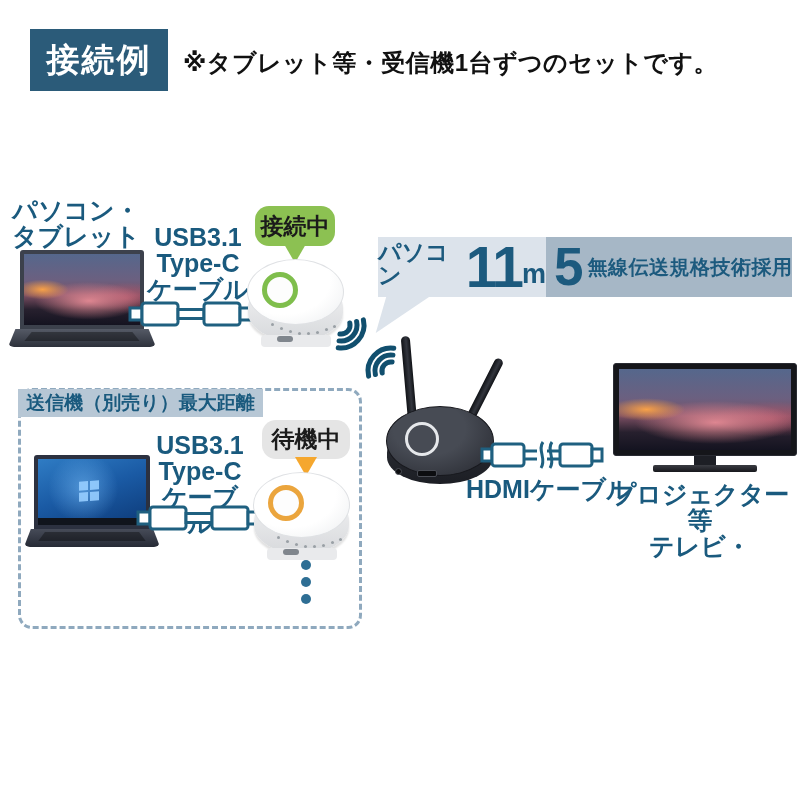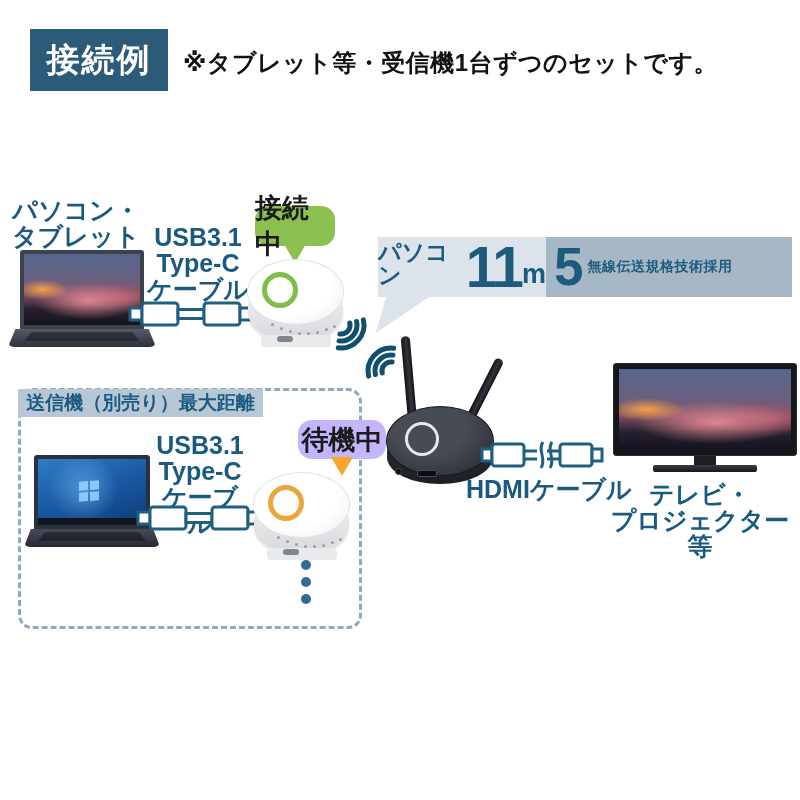--- a/index.html
+++ b/index.html
@@ -13,42 +13,42 @@
     display:flex; align-items:center; justify-content:center; letter-spacing:2px; }
   .hdr-note { position:absolute; left:183px; top:47px; font-size:24px; font-weight:bold;
     color:#111; letter-spacing:0.5px; white-space:nowrap; }
 
   
   .teal { color:#1a5a7e; font-weight:bold; }
   .lbl { position:absolute; text-align:center; line-height:1.04; font-size:25px; }
 
   
   .bubble { position:absolute; border-radius:14px; color:#1b1b1b; font-weight:bold;
-    font-size:27px; display:flex; align-items:center; justify-content:center; }
+    font-size:23px; display:flex; align-items:center; justify-content:center;text-align:right; }
   .bubble .tail { position:absolute; bottom:-17px; left:50%; transform:translateX(-50%);
     width:0; height:0; border-left:11px solid transparent; border-right:11px solid transparent; }
   .bubble.green { background:#8cc152; }
   .bubble.green .tail { border-top:19px solid #8cc152; }
-  .bubble.orange { background:#c4b5fd;margin-left:36px; }
+  .bubble.orange { background:#e5e5e5; }
   .bubble.orange .tail { border-top:19px solid #f5a72e; }
 
   
   .spec-light { position:absolute; left:378px; top:237px; width:168px; height:60px;
     background:#dce3eb; display:flex; align-items:flex-end; justify-content:center;
     padding-bottom:6px; color:#1c5a7e; font-weight:bold; }
   .spec-light .d-label { font-size:23px; line-height:1; padding-bottom:4px; }
   .spec-light .d-value { font-size:57px; line-height:0.82; letter-spacing:-2px; }
   .spec-light .d-unit { font-size:27px; line-height:1; padding-bottom:3px; }
   .spec-dark { position:absolute; left:546px; top:237px; width:246px; height:60px;
     background:#a6b7c6; display:flex; align-items:center; justify-content:flex-start;
     padding-left:8px; color:#1c5a7e; font-weight:bold; }
   .spec-dark .b-value { font-size:53px; line-height:0.85; }
   .spec-dark .b-col { display:flex; flex-direction:column; margin-left:4px; }
   .spec-dark .b-unit { font-size:19px; line-height:1.05; }
-  .spec-dark .b-desc { font-size:14px; line-height:1.1; letter-spacing:0.5px; white-space:nowrap; }
+  .spec-dark .b-desc { font-size:20px; line-height:1.1; letter-spacing:0.5px; white-space:nowrap; }
   .spec-tail { position:absolute; left:374px; top:295px; width:58px; height:38px;
     background:#dce3eb; clip-path:polygon(22% 0, 100% 0, 3% 100%); }
 
   
   .laptop { position:absolute; }
   .laptop .screen { position:absolute; background:#3c414c; border-radius:3px 3px 0 0; padding:4px; }
   .laptop .display { width:100%; height:100%; }
   .laptop .base { position:absolute; background:linear-gradient(#555a66,#2d313b);
     clip-path:polygon(5% 0, 95% 0, 100% 100%, 0 100%); border-radius:0 0 6px 6px; }
   .laptop .keys { position:absolute; background:rgba(0,0,0,0.35); clip-path:polygon(8% 0, 92% 0, 98% 100%, 2% 100%); }
@@ -240,22 +240,22 @@
   <div class="lbl teal" style="left:466px; top:476px; width:152px; white-space:nowrap;">HDMIケーブル</div>
 
   <div class="tv">
     <div class="bezel">
       <div class="tvscreen night-scene"></div>
     </div>
     <div class="neck"></div>
     <div class="foot"></div>
   </div>
   <div class="lbl teal" style="left:600px; top:481px; width:200px;">
+    <div>プロジェクター等</div>
     <div>テレビ・</div>
-    <div>プロジェクター等</div>
   </div>
 
   <div class="dash-box"></div>
   <div class="dash-title">送信機（別売り）最大距離</div>
 
   <div class="laptop" style="left:24px; top:455px; width:136px; height:94px;">
     <div class="screen" style="left:10px; top:0; width:116px; height:74px; background:#2c3140;">
       <div class="display win-scene">
         <span class="win-logo">
             <span></span>

